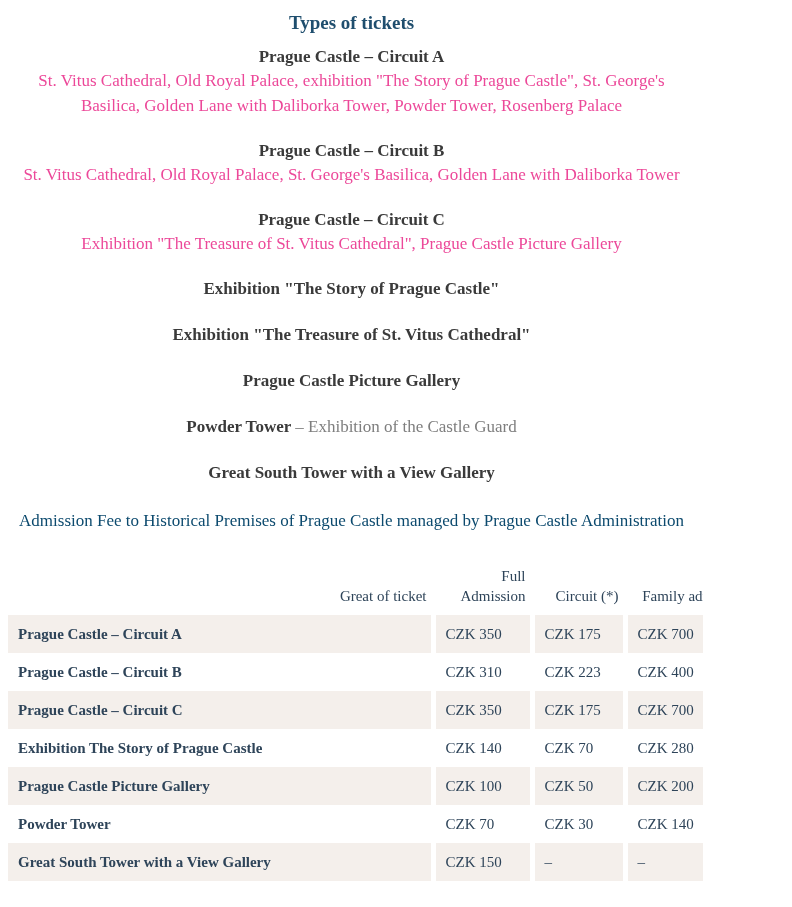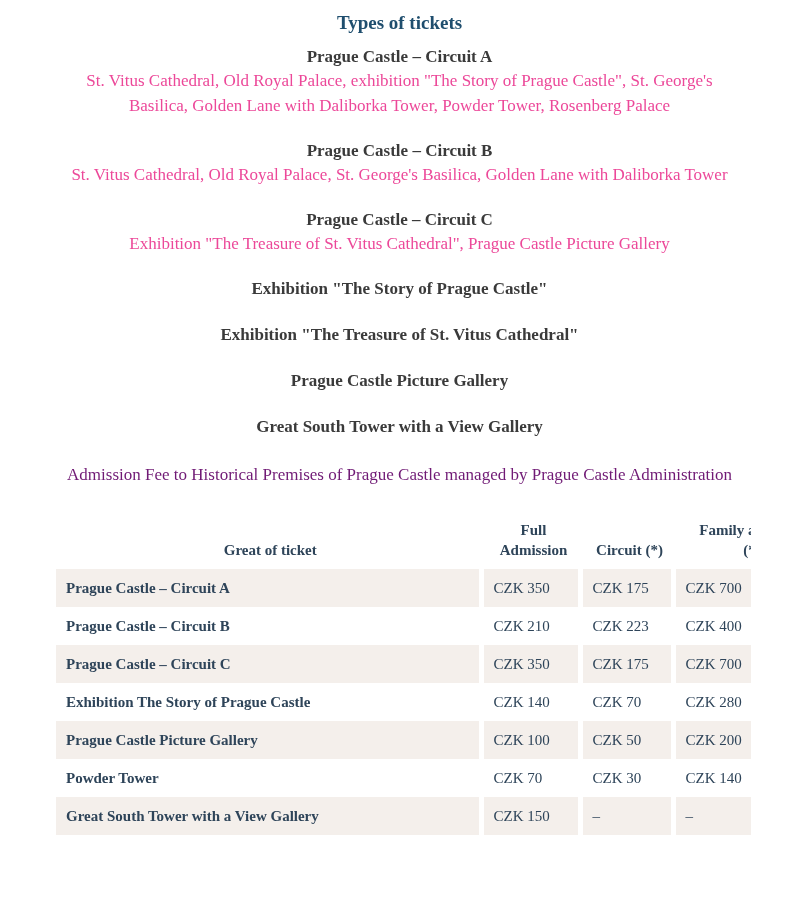--- a/index.html
+++ b/index.html
@@ -3,21 +3,20 @@
 <meta charset="utf-8">
 <style>
   html, body { margin: 0; padding: 0; background: #ffffff; }
   .page {
     width: 703px;
     height: 907px;
     box-sizing: border-box;
     padding: 8px 8px 12px;
     font-family: "Liberation Serif", "DejaVu Serif", serif;
     overflow: hidden;
-    margin-left: 48px;
   }
   .page-title {
     margin: 2px 0 10px;
     text-align: center;
     color: #1f4e6e;
     font-size: 19px;
     line-height: 26px;
     font-weight: 700;
   }
   .section { text-align: center; margin: 0 0 22px; }
@@ -35,40 +34,40 @@
     margin: 0 auto;
     max-width: 780px;
     font-size: 17px;
     line-height: 25px;
     color: #ec4899;
   }
   .inline-suffix { color: #7e7e7e; font-weight: 400; font-size: 17px; }
   .admission-note {
     margin: 0 0 18px;
     text-align: center;
-    color: #701a75;
+    color: #0c4a6e;
     font-size: 17px;
     line-height: 26px;
   }
   table.tickets {
     width: 774px;
     margin: 0 auto;
     border-collapse: collapse;
     color: #2e4459;
     font-size: 15px;
     table-layout: fixed;
   }
   table.tickets col.c1 { width: 425px; }
   table.tickets col.c2 { width: 99px; }
   table.tickets col.c3 { width: 93px; }
   table.tickets col.c4 { width: 157px; }
   table.tickets thead th {
-    text-align: center;
+    text-align: right;
     vertical-align: bottom;
-    font-weight: 700;
+    font-weight: 400;
     height: 54px;
     padding: 0 4px 9px 10px;
     line-height: 20px;
   }
   table.tickets tbody td {
     height: 38px;
     padding: 0 4px 0 10px;
     vertical-align: middle;
     line-height: 20px;
   }
@@ -104,20 +103,24 @@
   </div>
 
   <div class="section section--solo">
     <span class="section-heading">Exhibition "The Treasure of St. Vitus Cathedral"</span>
   </div>
 
   <div class="section section--solo">
     <span class="section-heading">Prague Castle Picture Gallery</span>
   </div>
 
+  <div class="section section--solo">
+    <span class="section-heading section-heading--inline">Powder Tower</span>
+    <span class="inline-suffix">– Exhibition of the Castle Guard</span>
+  </div>
 
   <div class="section section--solo">
     <span class="section-heading">Great South Tower with a View Gallery</span>
   </div>
 
   <p class="admission-note">Admission Fee to Historical Premises of Prague Castle managed by Prague Castle Administration</p>
 
   <table class="tickets">
     <colgroup>
         <col class="c1">
@@ -135,21 +138,21 @@
     </thead>
     <tbody>
       <tr>
         <td class="label">Prague Castle – Circuit A</td>
         <td>CZK 350</td>
         <td>CZK 175</td>
         <td>CZK 700</td>
       </tr>
       <tr>
         <td class="label">Prague Castle – Circuit B</td>
-        <td>CZK 210</td>
+        <td>CZK 310</td>
         <td>CZK 223</td>
         <td>CZK 400</td>
       </tr>
       <tr>
         <td class="label">Prague Castle – Circuit C</td>
         <td>CZK 350</td>
         <td>CZK 175</td>
         <td>CZK 700</td>
       </tr>
       <tr>

